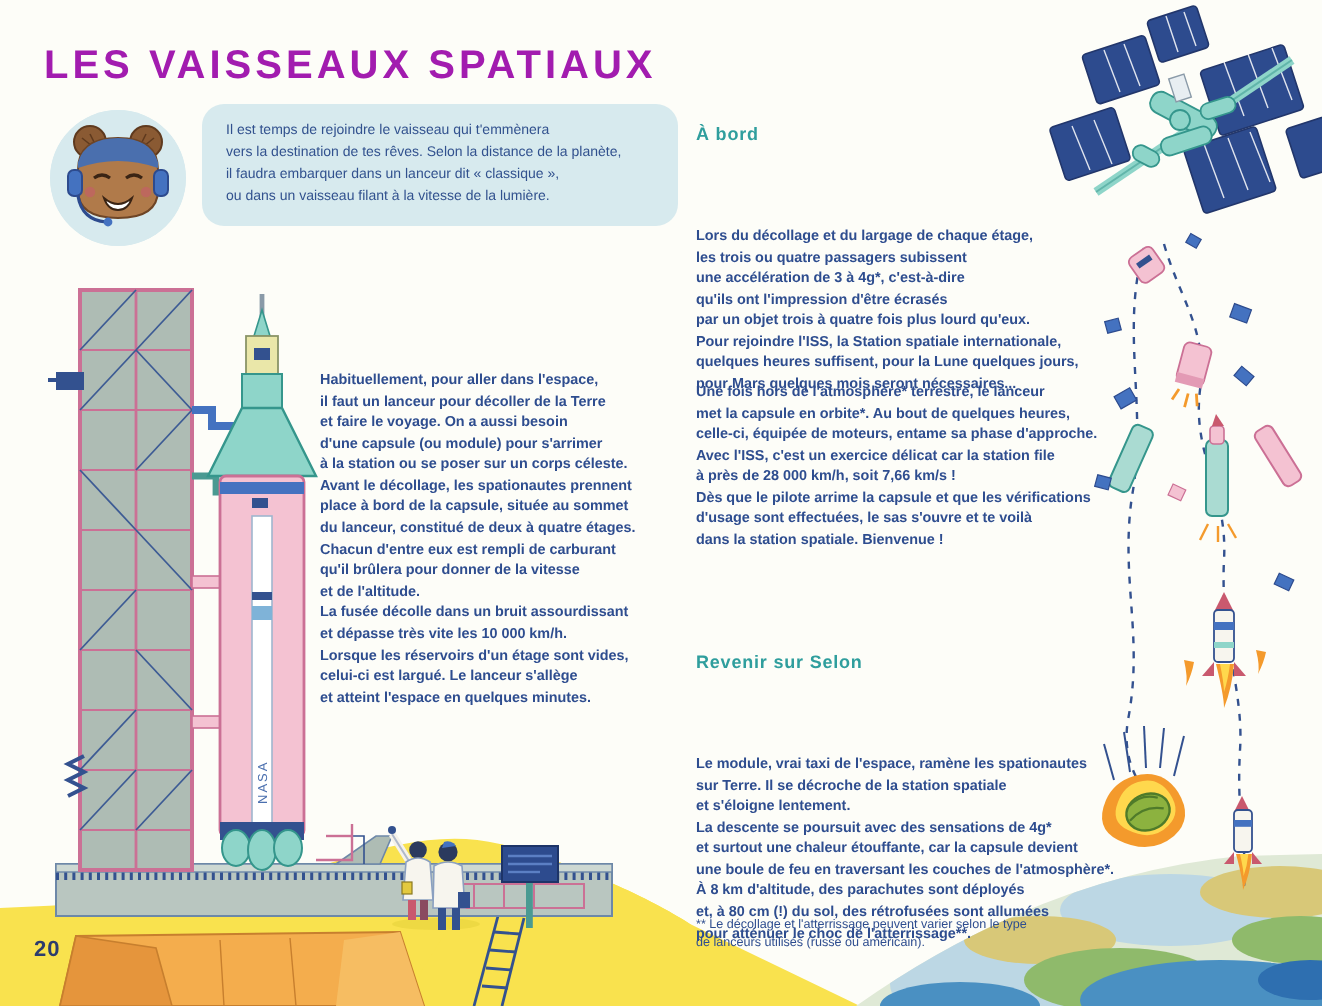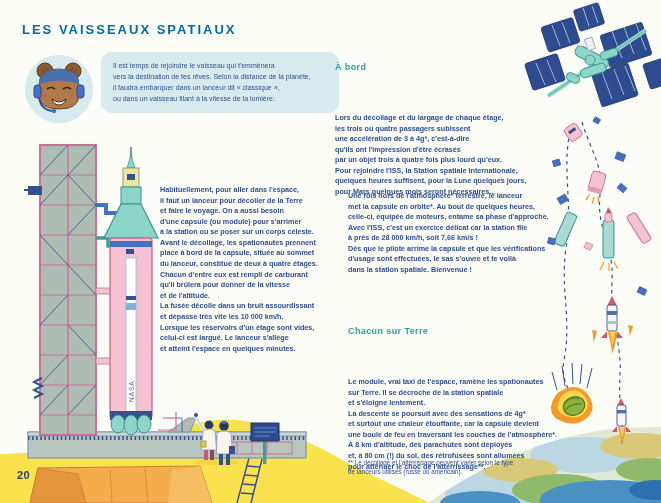--- a/index.html
+++ b/index.html
@@ -5,22 +5,22 @@
   html,body{margin:0;padding:0;}
   body{
     width:661px;height:503px;position:relative;overflow:hidden;
     background:#fdfdf8;
     font-family:"Liberation Sans", sans-serif;
   }
   .abs{position:absolute;}
   #artwork{position:absolute;left:0;top:0;width:661px;height:503px;}
   .page-title{
     left:22px;top:22px;
-    font-size:13px;font-weight:bold;letter-spacing:2px;
-    color:#0369a1;
+    font-size:20px;font-weight:bold;letter-spacing:2px;
+    color:#a21caf;
     text-align:center;
   }
   .avatar{
     left:25px;top:55px;width:68px;height:68px;border-radius:50%;
     background:#d7eaee;overflow:hidden;
   }
   .bubble{
     left:101px;top:52px;width:238px;min-height:60px;
     background:#d7eaee;border-radius:11px;
     padding:9px 12px;box-sizing:border-box;
@@ -32,21 +32,21 @@
   }
   .section{white-space:pre;}
   .section h3{
     margin:0 0 5px 0;font-size:9px;font-weight:bold;
     color:#2f9e9d;letter-spacing:.4px;
   }
   .section .body{
     color:#2e4d8f;font-size:7.2px;line-height:1.47;font-weight:bold;
   }
   .sec-left{left:160px;top:149px;width:176px;}
-  .sec-abord{left:335px;top:26px;width:212px;}
+  .sec-abord{left:348px;top:26px;width:212px;}
   .sec-arrimage{left:348px;top:155px;width:212px;}
   .sec-revenir{left:348px;top:290px;width:212px;}
   .footnote{
     left:348px;top:458px;width:230px;
     color:#2e4d8f;font-size:6.3px;line-height:1.5;white-space:pre;
   }
   .page-num{
     left:17px;top:469px;font-size:11px;font-weight:bold;color:#2c3c6d;
     letter-spacing:.5px;
   }
@@ -373,21 +373,21 @@
 met la capsule en orbite*. Au bout de quelques heures,
 celle-ci, équipée de moteurs, entame sa phase d'approche.
 Avec l'ISS, c'est un exercice délicat car la station file
 à près de 28 000 km/h, soit 7,66 km/s !
 Dès que le pilote arrime la capsule et que les vérifications
 d'usage sont effectuées, le sas s'ouvre et te voilà
 dans la station spatiale. Bienvenue !</div>
 </div>
 
 <div class="abs section sec-revenir">
-  <h3>Chacun sur Terre</h3>
+  <h3>Revenir sur Selon</h3>
   <div class="body">Le module, vrai taxi de l'espace, ramène les spationautes
 sur Terre. Il se décroche de la station spatiale
 et s'éloigne lentement.
 La descente se poursuit avec des sensations de 4g*
 et surtout une chaleur étouffante, car la capsule devient
 une boule de feu en traversant les couches de l'atmosphère*.
 À 8 km d'altitude, des parachutes sont déployés
 et, à 80 cm (!) du sol, des rétrofusées sont allumées
 pour atténuer le choc de l'atterrissage**.</div>
 </div>

